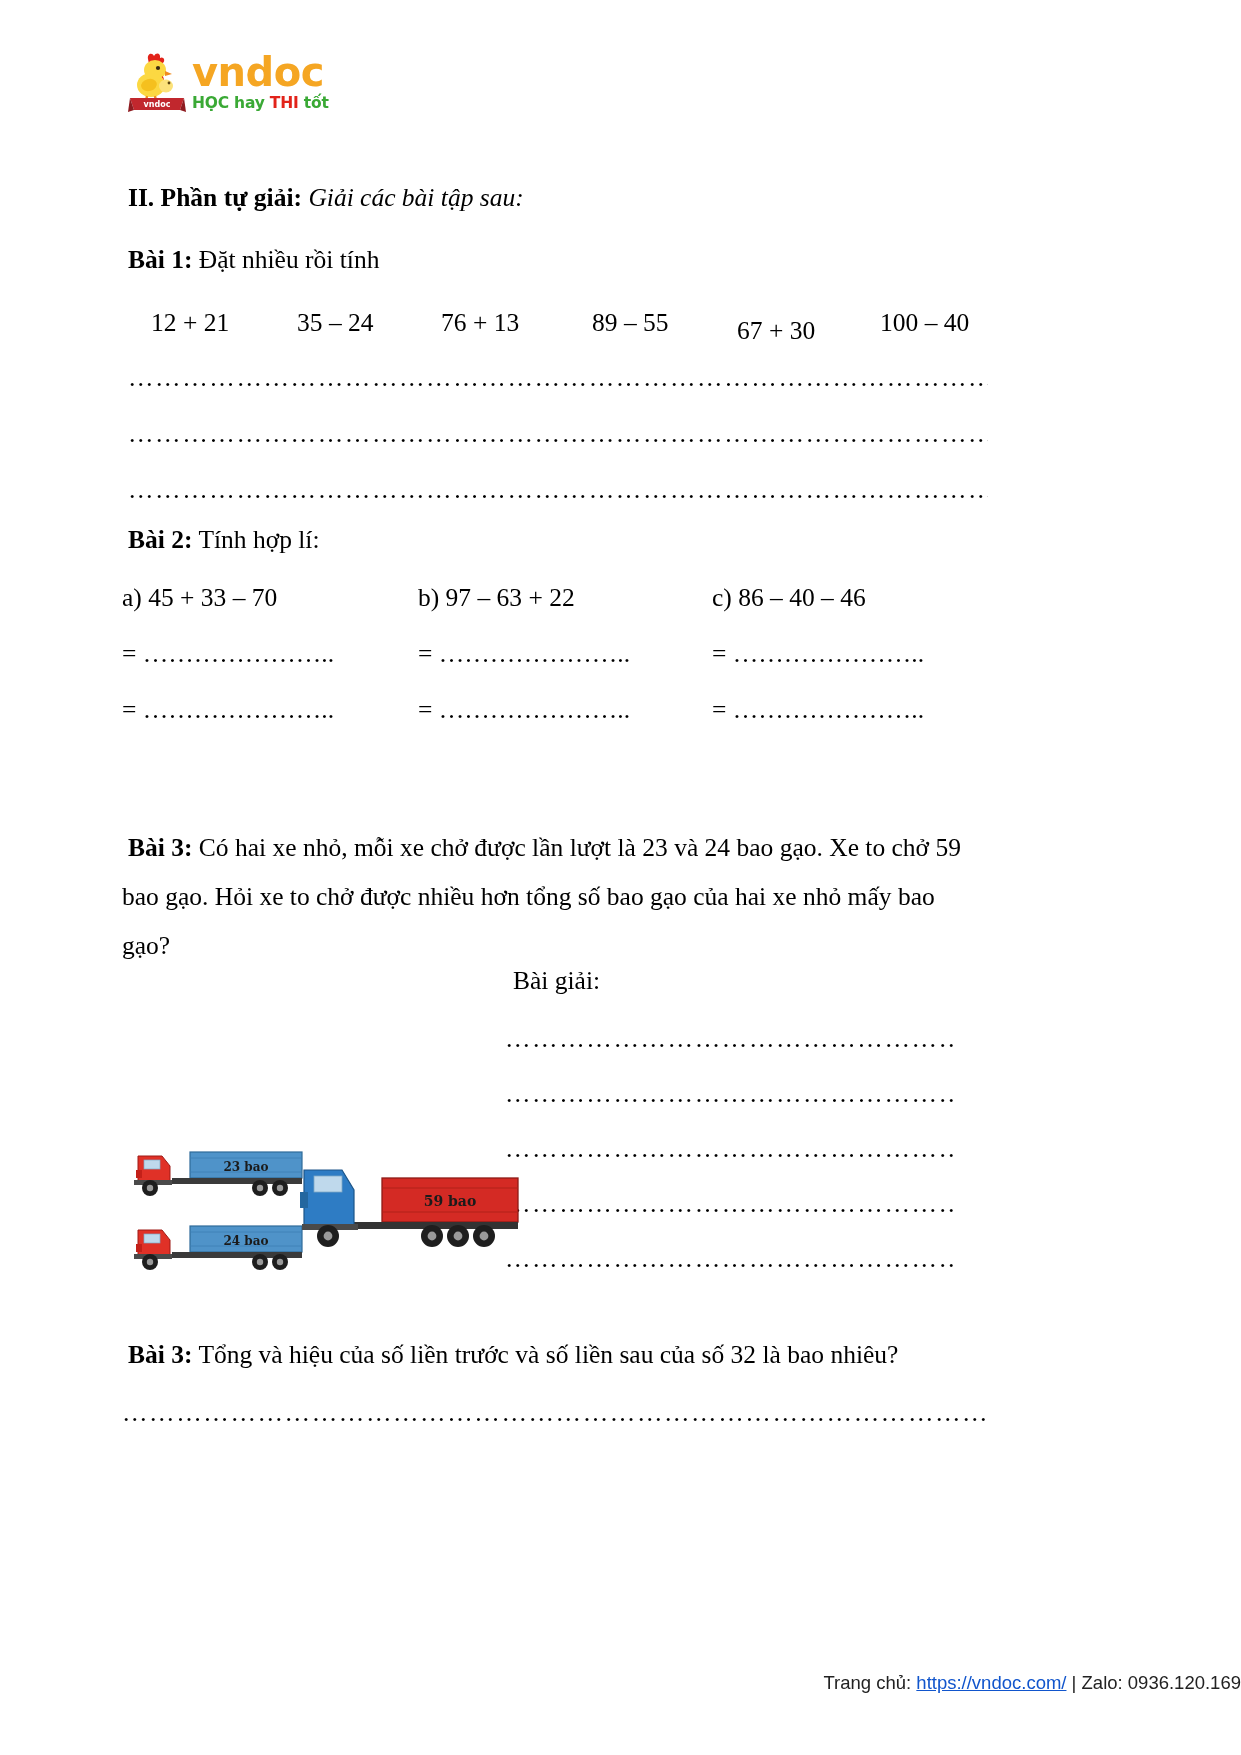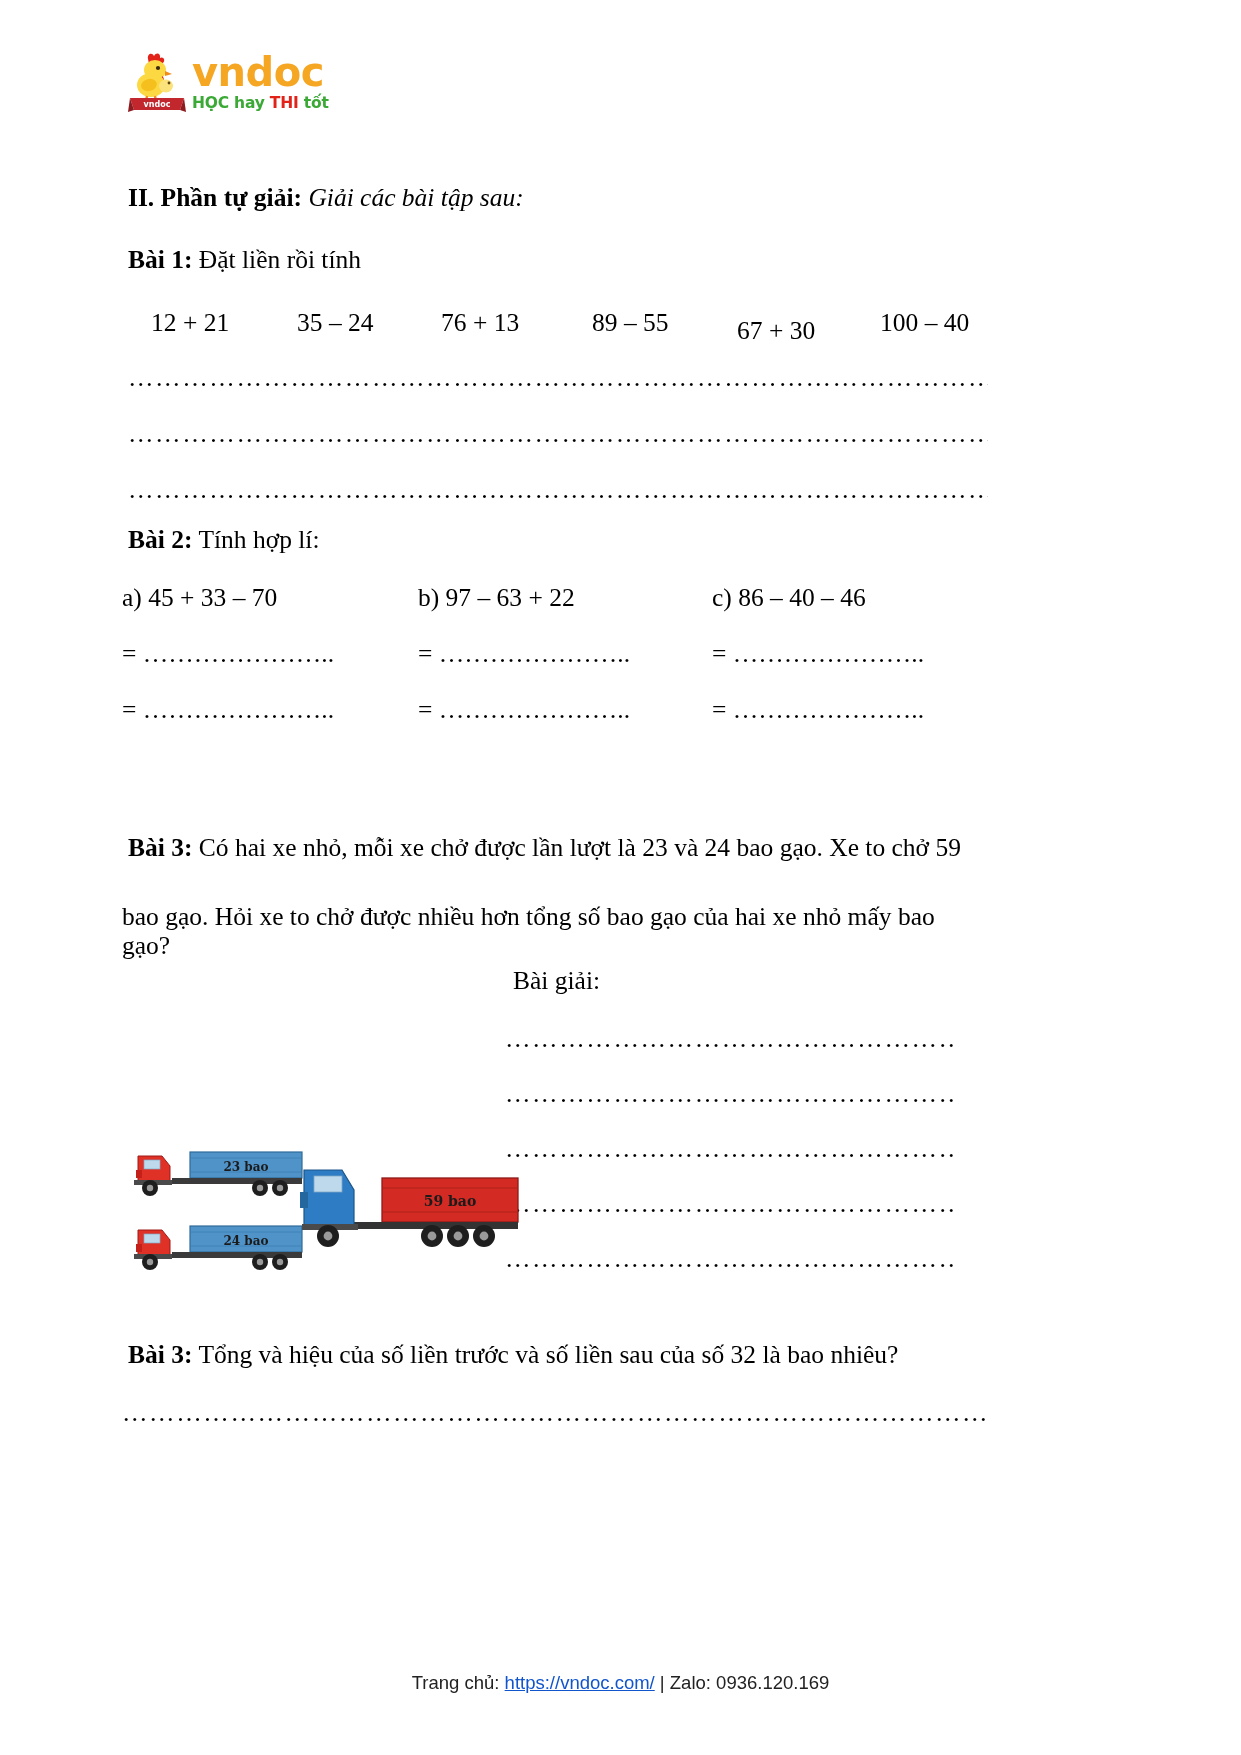--- a/index.html
+++ b/index.html
@@ -91,21 +91,21 @@
     width: 390px;
     height: 160px;
   }
 
   
   .footer {
     position: absolute;
     left: 0;
     top: 1672px;
     width: 1241px;
-    text-align: center;
+    text-align: right;
     font-family: "Liberation Sans", sans-serif;
     font-size: 18.5px;
     color: #222222;
   }
   .footer a {
     color: #1155CC;
     text-decoration: underline;
   }
   .footer span { vertical-align: baseline; }
 </style>
@@ -146,21 +146,21 @@
       <div class="logo-word">vndoc</div>
       <div class="logo-tagline"><span class="tg-green">HỌC hay </span><span class="tg-red">THI </span><span class="tg-green">tốt</span></div>
     </div>
   </div>
 </div>
 
 <div class="content">
 
   <div class="line" style="left:128px; top:183px;"><span class="b">II. Phần tự giải:</span><span class="i"> Giải các bài tập sau:</span></div>
 
-  <div class="line" style="left:128px; top:245px;"><span class="b">Bài 1:</span><span> Đặt liền rồi tính</span></div>
+  <div class="line" style="left:128px; top:245px;"><span class="b">Bài 1:</span><span> Đặt nhiều rồi tính</span></div>
 
   <div class="line" style="left:151px; top:308px;">12 + 21</div>
   <div class="line" style="left:297px; top:308px;">35 – 24</div>
   <div class="line" style="left:441px; top:308px;">76 + 13</div>
   <div class="line" style="left:592px; top:308px;">89 – 55</div>
   <div class="line" style="left:737px; top:308px;margin-top:8px;">67 + 30</div>
   <div class="line" style="left:880px; top:308px;">100 – 40</div>
 
   <div class="dotline" style="left:128px; top:363px; width:860px;">……………………………………………………………………………………………</div>
   <div class="dotline" style="left:128px; top:419px; width:860px;">……………………………………………………………………………………………</div>
@@ -174,21 +174,21 @@
 
   <div class="line" style="left:122px; top:639px;">= …………………..</div>
   <div class="line" style="left:418px; top:639px;">= …………………..</div>
   <div class="line" style="left:712px; top:639px;">= …………………..</div>
 
   <div class="line" style="left:122px; top:695px;">= …………………..</div>
   <div class="line" style="left:418px; top:695px;">= …………………..</div>
   <div class="line" style="left:712px; top:695px;">= …………………..</div>
 
   <div class="line" style="left:128px; top:833px;text-align:right;"><span class="b">Bài 3:</span><span> Có hai xe nhỏ, mỗi xe chở được lần lượt là 23 và 24 bao gạo. Xe to chở 59</span></div>
-  <div class="line" style="left:122px; top:902px;">bao gạo. Hỏi xe to chở được nhiều hơn tổng số bao gạo của hai xe nhỏ mấy bao</div>
+  <div class="line" style="left:122px; top:882px;">bao gạo. Hỏi xe to chở được nhiều hơn tổng số bao gạo của hai xe nhỏ mấy bao</div>
   <div class="line" style="left:122px; top:931px;">gạo?</div>
 
   <div class="line" style="left:513px; top:966px;">Bài giải:</div>
 
   <div class="dotline" style="left:505px; top:1024px; width:450px;">…………………………………………….</div>
   <div class="dotline" style="left:505px; top:1079px; width:450px;">…………………………………………….</div>
   <div class="dotline" style="left:505px; top:1134px; width:450px;">…………………………………………….</div>
   <div class="dotline" style="left:505px; top:1189px; width:450px;">…………………………………………….</div>
   <div class="dotline" style="left:505px; top:1244px; width:450px;">…………………………………………….</div>
 

